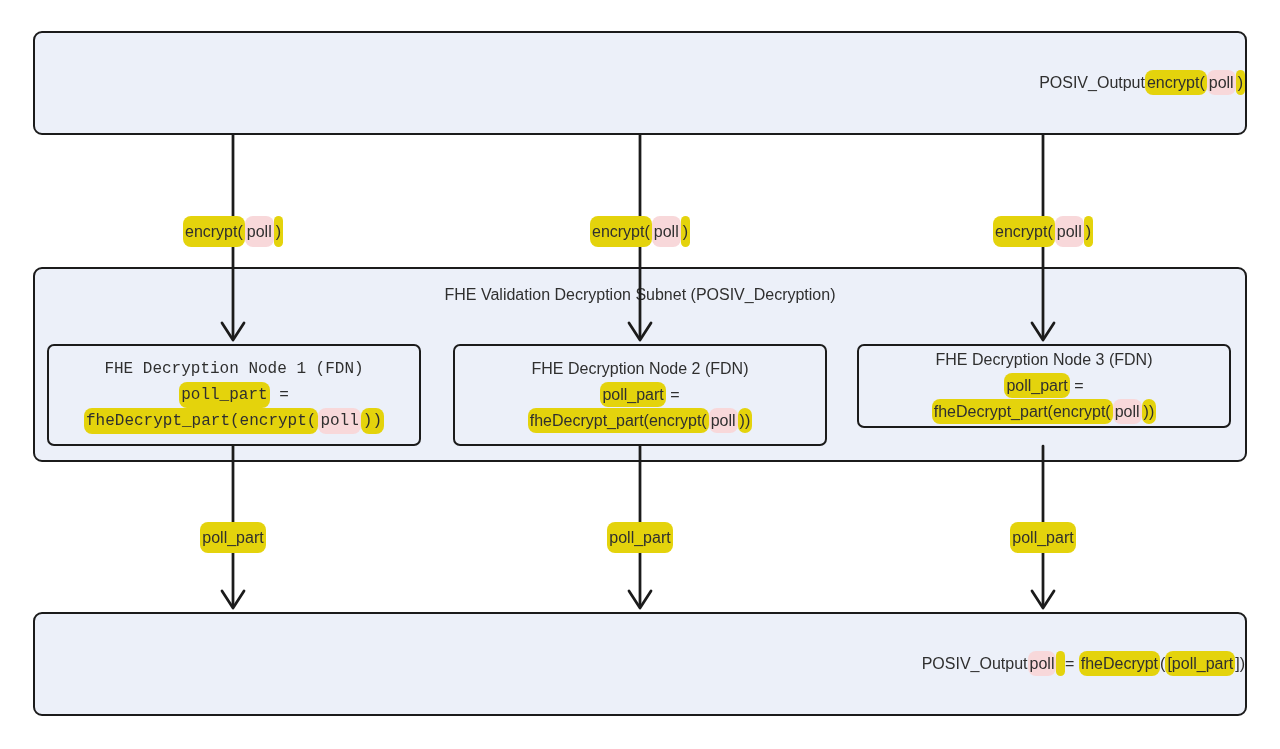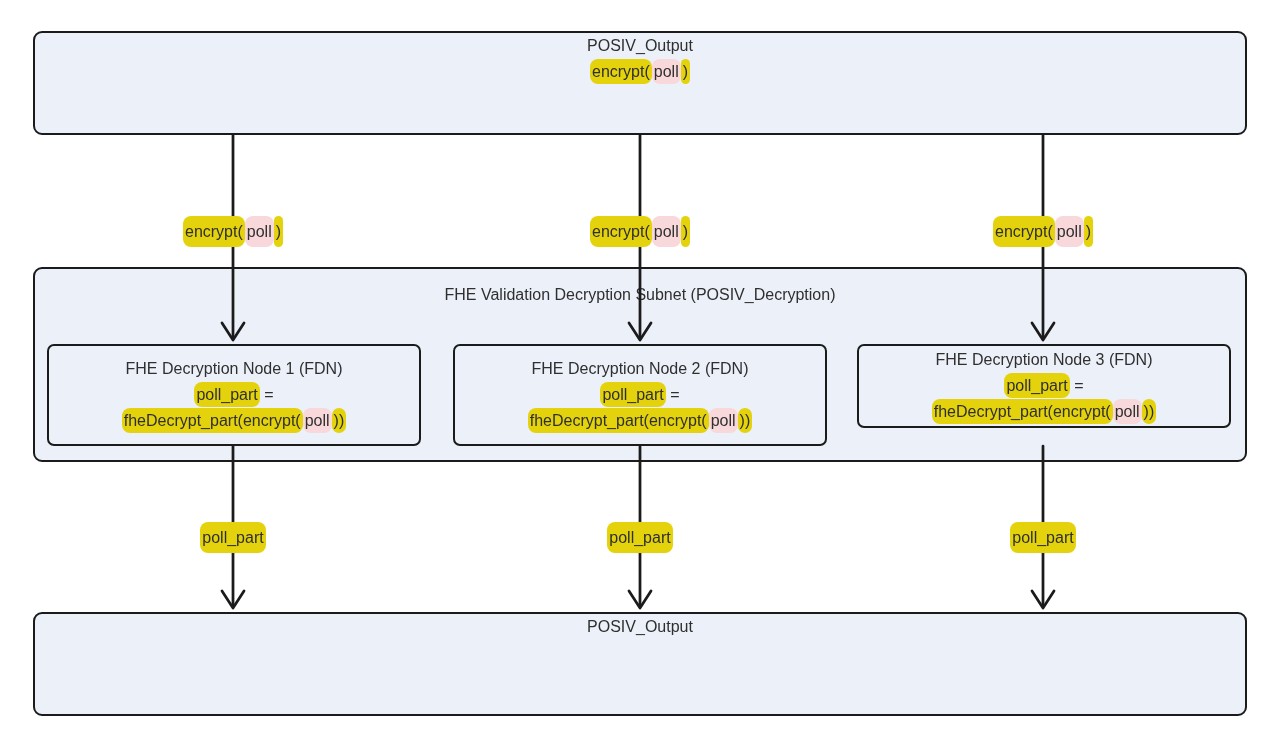--- a/index.html
+++ b/index.html
@@ -20,22 +20,22 @@
     color:var(--text);
     overflow:hidden;
   }
   .box{
     position:absolute;
     background:var(--fill);
     border:2.5px solid var(--stroke);
     border-radius:9px;
   }
   .outer-box{
-    display:flex;flex-direction:column;
-    align-items:center;justify-content:flex-start;
+    display:flex;flex-direction:row;
+    align-items:center;justify-content:flex-end;
   }
   .node-box{
     display:flex;flex-direction:column;
     align-items:center;justify-content:center;
     border-radius:7px;
   }
   .bline{
     line-height:26px;
     white-space:nowrap;
     text-align:center;
@@ -71,40 +71,41 @@
 
   <div class="box outer-box" style="left:33px;top:31px;width:1214px;height:104px;">
     <div class="bline">POSIV_Output</div>
     <div class="bline"><span class="hl hl-y">encrypt(</span><span class="hl hl-p">poll</span><span class="hl hl-y">)</span></div>
   </div>
 
   <div class="box" style="left:33px;top:267px;width:1214px;height:195px;">
     <div class="subnet-title">FHE Validation Decryption Subnet (POSIV_Decryption)</div>
   </div>
 
-  <div class="box node-box" style="left:47px;top:344px;width:374px;height:102px;">
+  <div class="box node-box" style="left:47px;top:344px;width:374px;height:102px;font-family:Liberation Mono, monospace;">
     <div class="bline">FHE Decryption Node 1 (FDN)</div>
     <div class="bline"><span class="hl hl-y">poll_part</span><span> =</span></div>
     <div class="bline"><span class="hl hl-y">fheDecrypt_part(encrypt(</span><span class="hl hl-p">poll</span><span class="hl hl-y">))</span></div>
   </div>
 
   <div class="box node-box" style="left:453px;top:344px;width:374px;height:102px;">
     <div class="bline">FHE Decryption Node 2 (FDN)</div>
     <div class="bline"><span class="hl hl-y">poll_part</span><span> =</span></div>
     <div class="bline"><span class="hl hl-y">fheDecrypt_part(encrypt(</span><span class="hl hl-p">poll</span><span class="hl hl-y">))</span></div>
   </div>
 
   <div class="box node-box" style="left:857px;top:344px;width:374px;height:84px;">
     <div class="bline">FHE Decryption Node 3 (FDN)</div>
     <div class="bline"><span class="hl hl-y">poll_part</span><span> =</span></div>
     <div class="bline"><span class="hl hl-y">fheDecrypt_part(encrypt(</span><span class="hl hl-p">poll</span><span class="hl hl-y">))</span></div>
   </div>
 
   <div class="box outer-box" style="left:33px;top:612px;width:1214px;height:104px;">
     <div class="bline">POSIV_Output</div>
+    <div class="bline"><span class="hl hl-p">poll</span><span class="hl hl-y"> </span><span> = </span><span class="hl hl-y">fheDecrypt</span><span>(</span><span class="hl hl-y">[poll_part</span><span>])</span></div>
   </div>
 
   <svg class="arrows" width="1280" height="749" viewBox="0 0 1280 749">
     <g stroke="#1B1B1B" stroke-width="2.75" fill="none" stroke-linecap="round" stroke-linejoin="round">
 
       <g>
         <line x1="233" y1="135" x2="233" y2="338"></line>
         <polyline points="222,323 233,340 244,323"></polyline>
       </g>
       <g>

